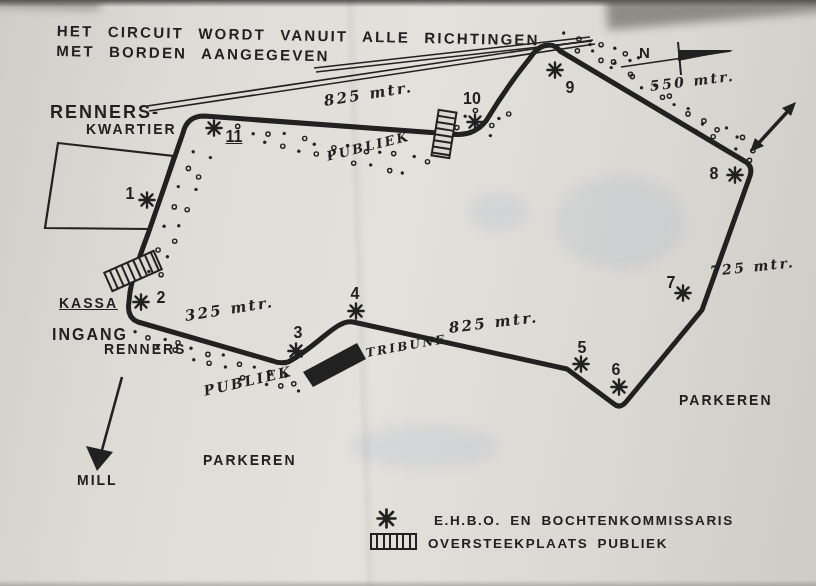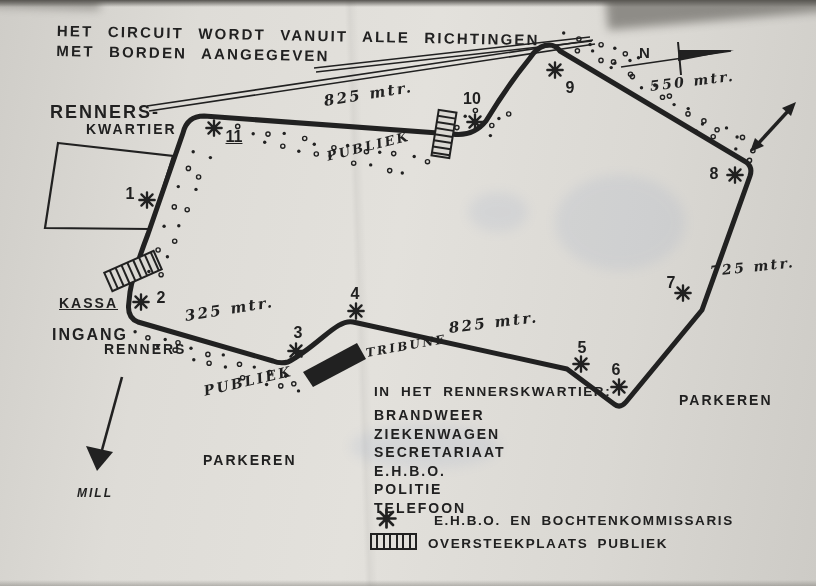--- a/index.html
+++ b/index.html
@@ -252,21 +252,21 @@
   </div>
 
   <div class="layer" id="labels-layer">
       <div class="plabel" style="left: 50px; top: 103px; font-size: 18px;">RENNERS-</div>
       <div class="plabel" style="left: 86px; top: 122px; font-size: 14px;">KWARTIER</div>
       <div class="plabel" style="left: 59px; top: 296px; font-size: 14px; text-decoration: underline;">KASSA</div>
       <div class="plabel" style="left: 52px; top: 327px; font-size: 16px;">INGANG</div>
       <div class="plabel" style="left: 104px; top: 342px; font-size: 14px;">RENNERS</div>
       <div class="plabel" style="left: 203px; top: 453px; font-size: 14px;">PARKEREN</div>
       <div class="plabel" style="left: 679px; top: 393px; font-size: 14px;">PARKEREN</div>
-      <div class="plabel" style="left: 77px; top: 487px; font-size: 12px; font-style: italic;">MILL</div>
+      <div class="plabel" style="left: 77px; top: 473px; font-size: 14px;">MILL</div>
       <div class="plabel" style="left: 639px; top: 45px; font-size: 15px;">N</div>
     </div>
   <div class="layer" id="hand-layer">
       <div class="hand" style="left: 324px; top: 94px; font-size: 15px; transform: rotate(-9deg);">825 mtr.</div>
       <div class="hand" style="left: 650px; top: 79px; font-size: 14px; transform: rotate(-7deg);">550 mtr.</div>
       <div class="hand" style="left: 710px; top: 264px; font-size: 14px; transform: rotate(-6deg);">725 mtr.</div>
       <div class="hand" style="left: 185px; top: 309px; font-size: 15px; transform: rotate(-9deg);">325 mtr.</div>
       <div class="hand" style="left: 449px; top: 321px; font-size: 15px; transform: rotate(-7deg);">825 mtr.</div>
       <div class="hand" style="left: 327px; top: 150px; font-size: 13px; transform: rotate(-14deg);">PUBLIEK</div>
       <div class="hand" style="left: 204px; top: 384px; font-size: 14px; transform: rotate(-13deg);">PUBLIEK</div>
@@ -334,31 +334,20 @@
       </span>
       <div class="marker-num" style="left: 472px; top: 99px;">10</div>
       <span class="marker-star" style="left: 214px; top: 128px;">
         <svg viewBox="0 0 20 20" width="18" height="18">
           <path d="M10 1.5 L10 18.5 M1.5 10 L18.5 10 M3.8 3.8 L16.2 16.2 M16.2 3.8 L3.8 16.2" stroke-width="2.6" stroke-linecap="round" fill="none" style="stroke: var(--ink);"></path>
         </svg>
       </span>
       <div class="marker-num" style="left: 234px; top: 137px; text-decoration: underline;">11</div>
     </div>
 
-  <div class="legend">
-    <div class="legend-heading">IN HET RENNERSKWARTIER:</div>
-    <div id="legend-facilities">
-        <div class="legend-item">BRANDWEER</div>
-        <div class="legend-item">ZIEKENWAGEN</div>
-        <div class="legend-item">SECRETARIAAT</div>
-        <div class="legend-item">E.H.B.O.</div>
-        <div class="legend-item">POLITIE</div>
-        <div class="legend-item">TELEFOON</div>
-      </div>
-  </div>
   <div class="symbol-row symbol-row-star">
     <span class="symbol-cell symbol-cell-star" id="legend-star-icon"><svg viewBox="0 0 20 20" width="21" height="21">
           <path d="M10 1.5 L10 18.5 M1.5 10 L18.5 10 M3.8 3.8 L16.2 16.2 M16.2 3.8 L3.8 16.2" stroke-width="2.6" stroke-linecap="round" fill="none" style="stroke: var(--ink);"></path>
         </svg></span>
     <span class="symbol-text">E.H.B.O. EN BOCHTENKOMMISSARIS</span>
   </div>
   <div class="symbol-row symbol-row-crossing">
     <span class="symbol-cell"><span class="crossing-icon"></span></span>
     <span class="symbol-text">OVERSTEEKPLAATS PUBLIEK</span>
   </div>

